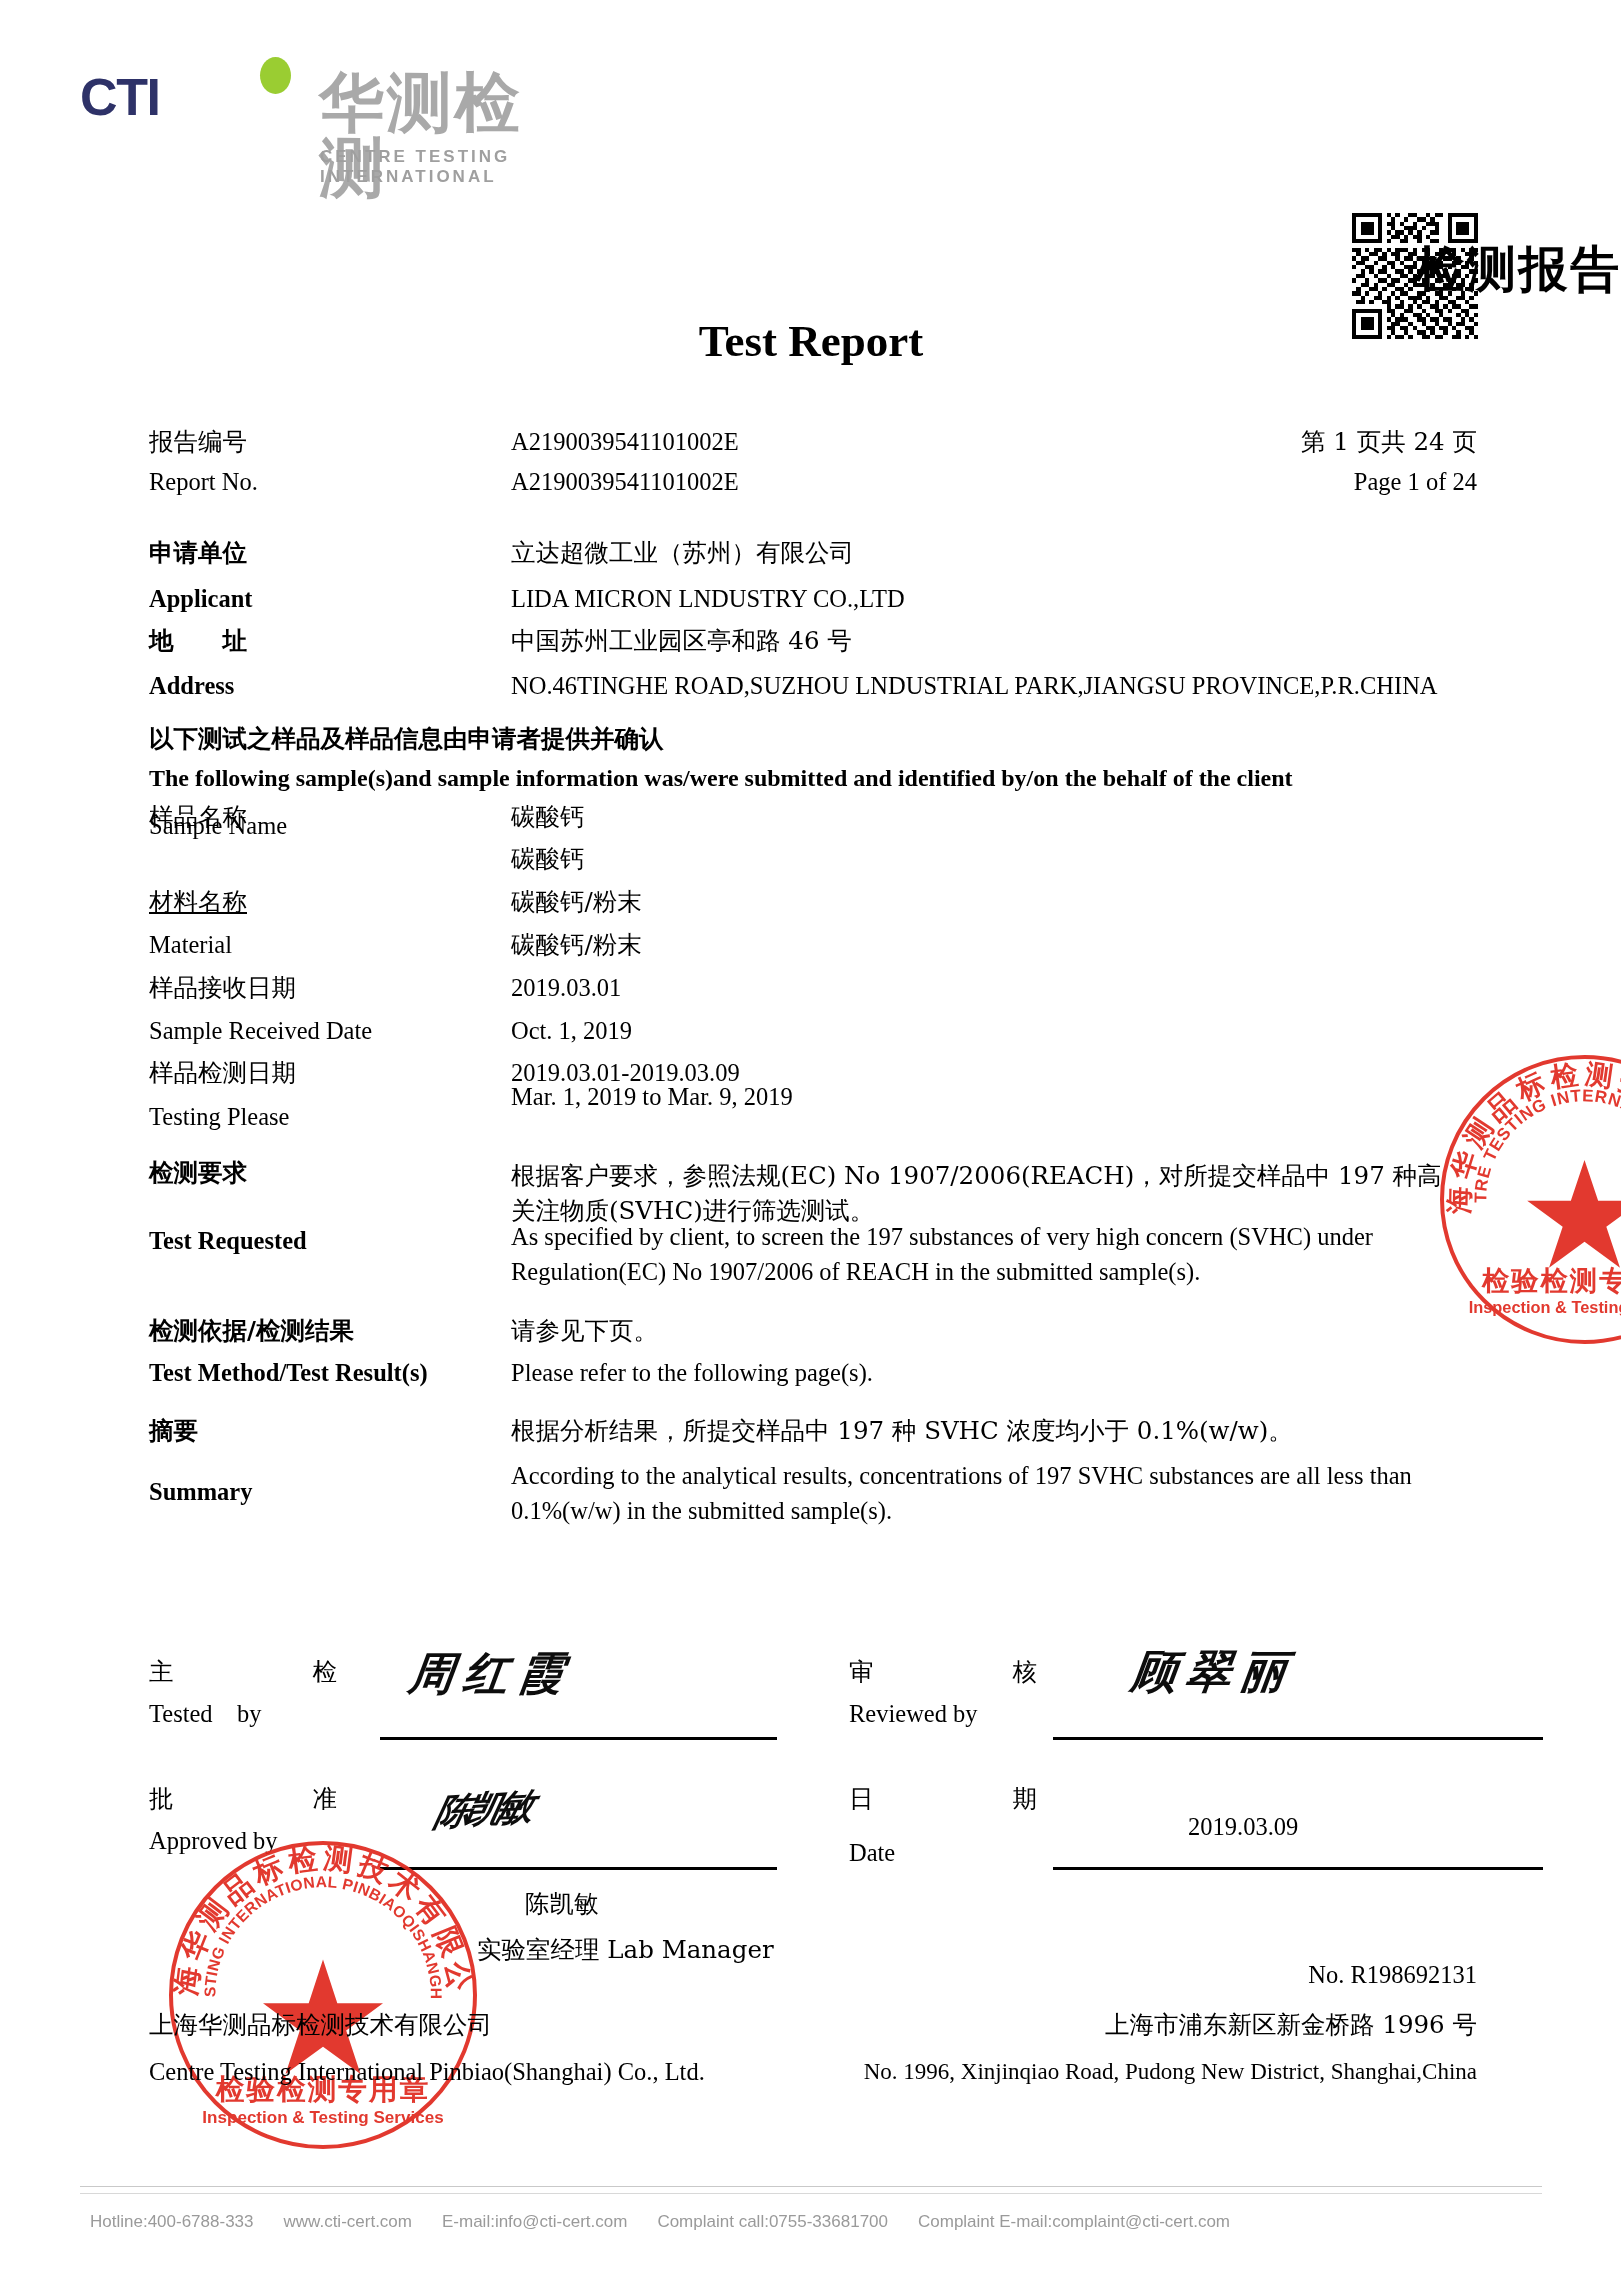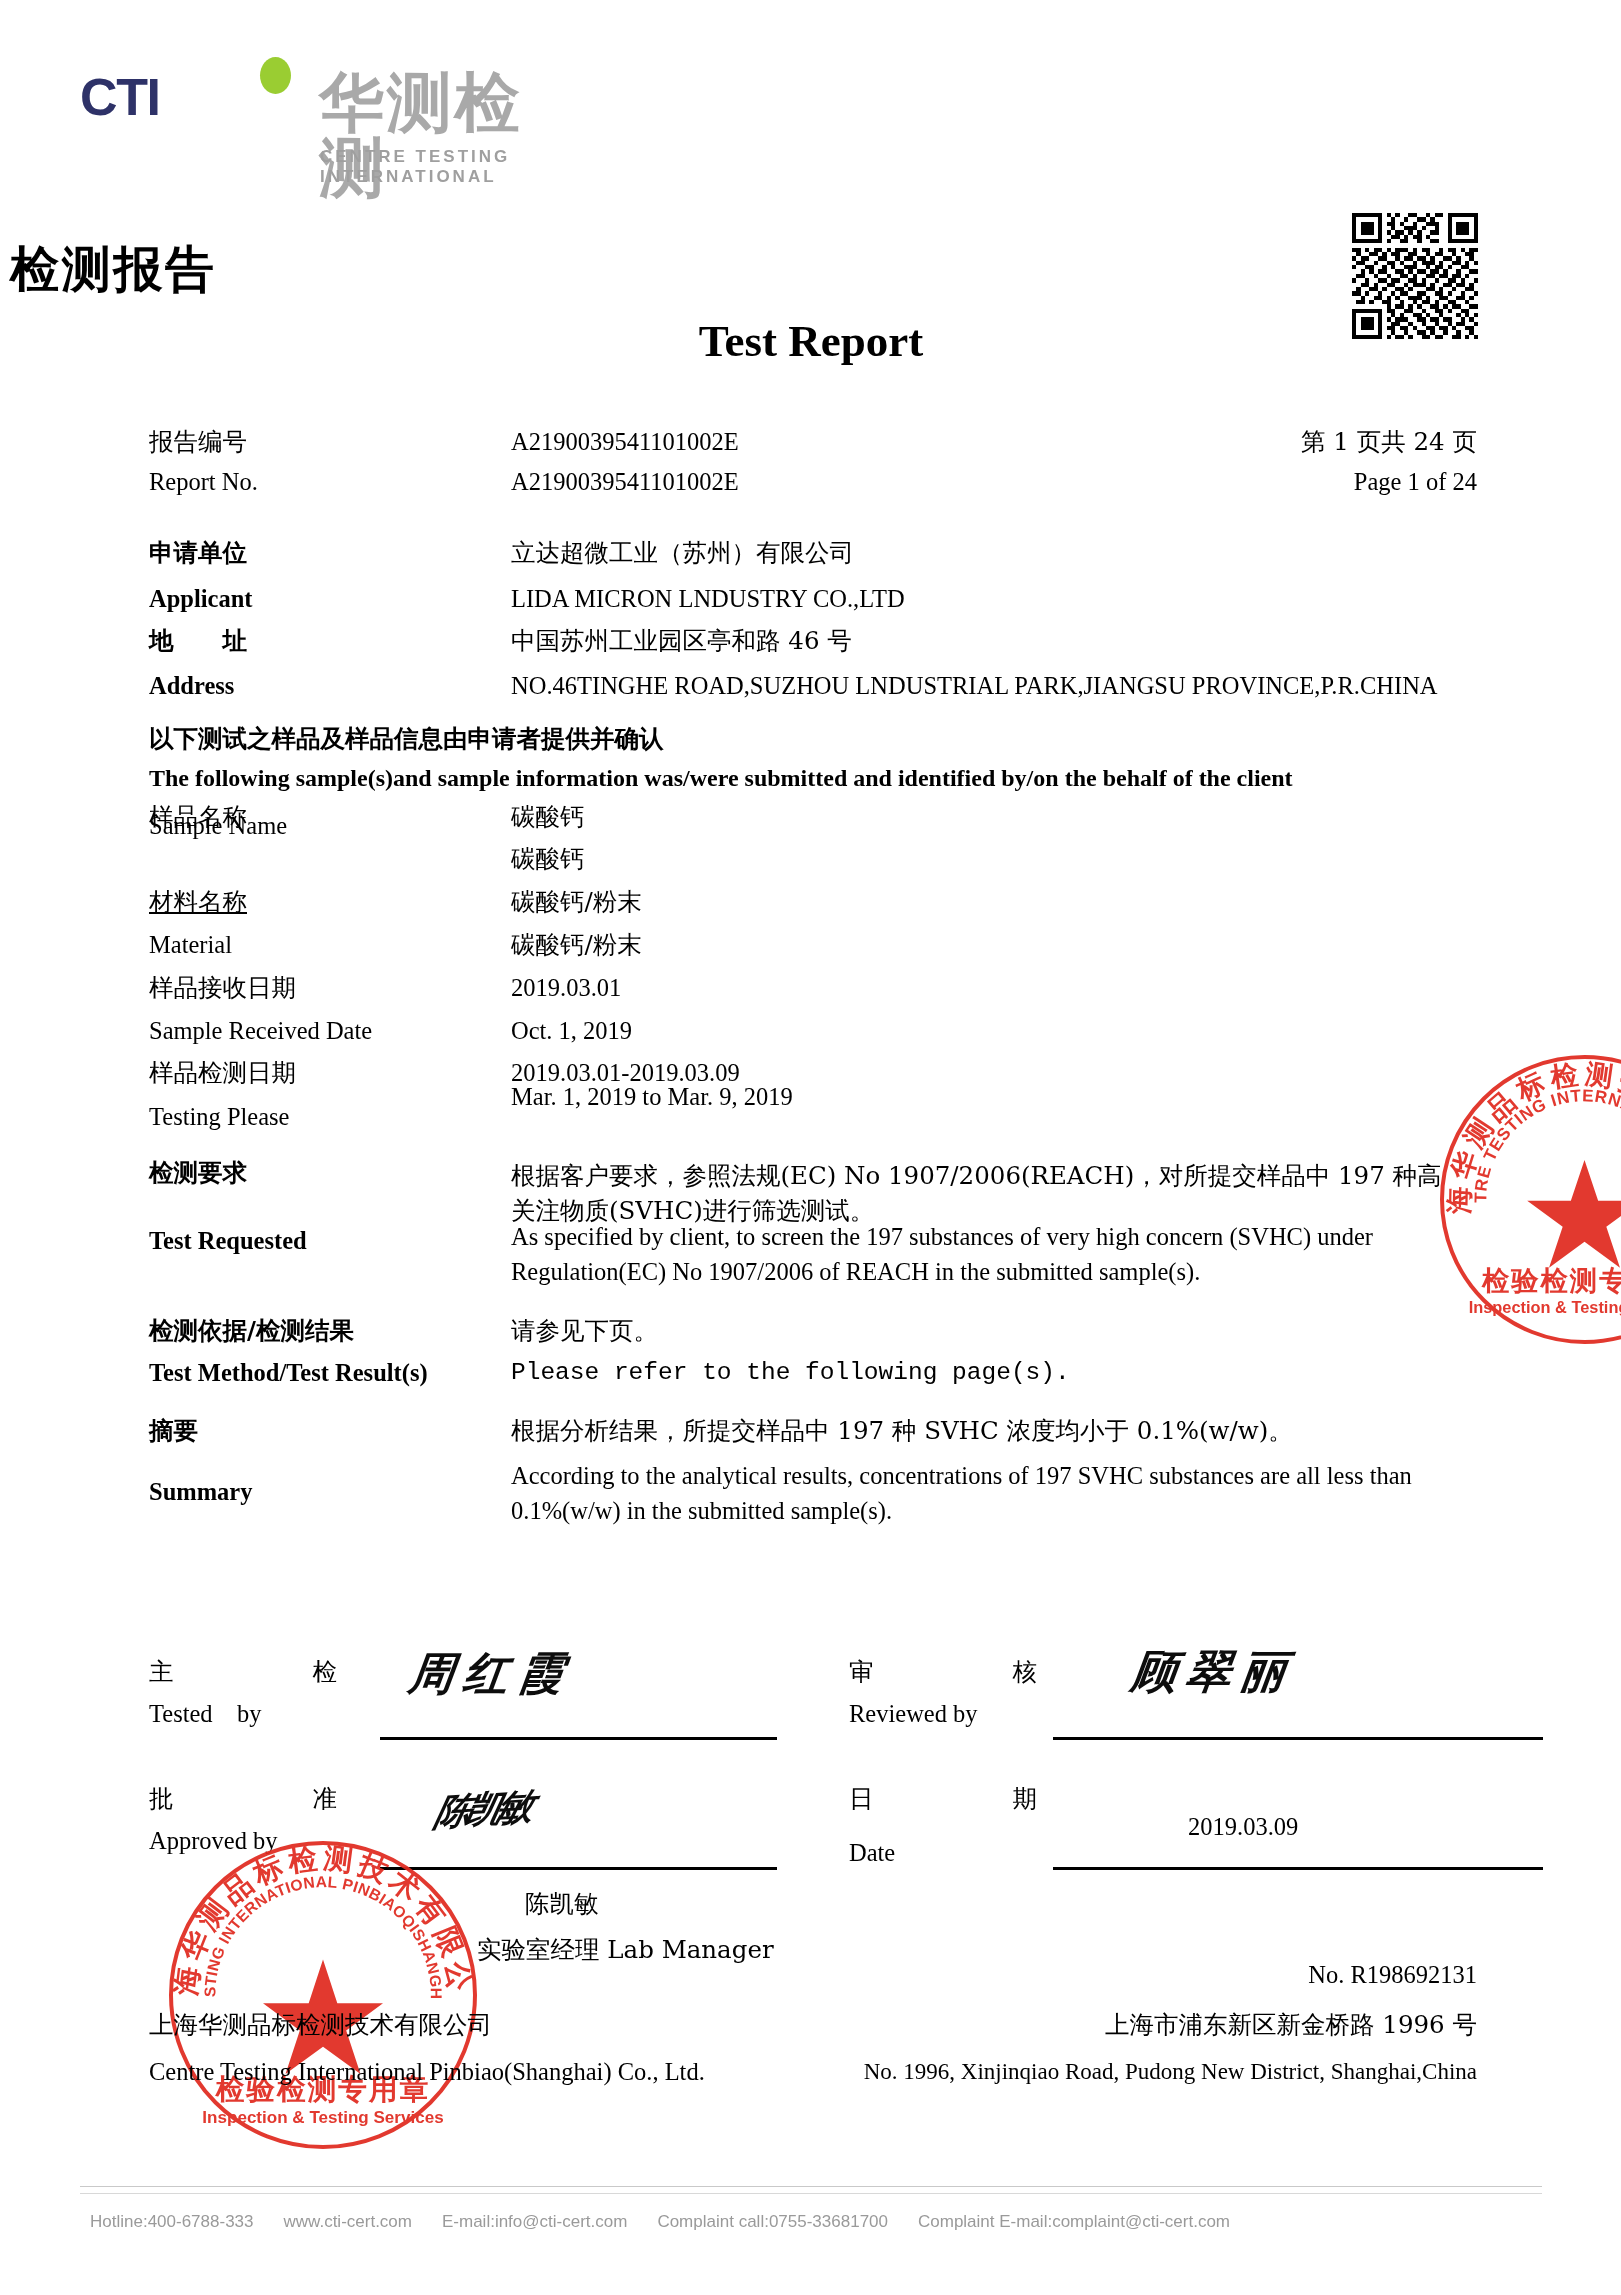--- a/index.html
+++ b/index.html
@@ -75,21 +75,21 @@
     width: 126px;
     height: 126px;
   }
 
   
   .title-cn {
     position: absolute;
     left: 0;
     right: 0;
     top: 237px;
-    text-align: left;
+    text-align: right;
     font-family: "DejaVu Serif", serif;
     font-weight: bold;
     font-size: 49px;
     letter-spacing: 2.7px;
     padding-left: 10px;
   }
   .title-en {
     position: absolute;
     left: 0;
     right: 0;
@@ -487,21 +487,21 @@
   <div class="t cn b lbl" style="top:1159px;">检测要求</div>
   <div class="wrapblk cn" style="top:1159px;">根据客户要求，参照法规(EC) No 1907/2006(REACH)，对所提交样品中 197 种高关注物质(SVHC)进行筛选测试。</div>
 
   <div class="t en b lbl" style="top:1227px;">Test Requested</div>
   <div class="wrapblk en" style="top:1220px;">As specified by client, to screen the 197 substances of very high concern (SVHC) under Regulation(EC) No 1907/2006 of REACH in the submitted sample(s).</div>
 
   <div class="t cn b lbl" style="top:1317px;">检测依据/检测结果</div>
   <div class="t cn val" style="top:1317px;">请参见下页。</div>
 
   <div class="t en b lbl" style="top:1359px;">Test Method/Test Result(s)</div>
-  <div class="t en val" style="top:1359px;font-family:Liberation Mono, monospace;">Please refer to the following page(s).</div>
+  <div class="t en val" style="top:1359px;">Please refer to the following page(s).</div>
 
   <div class="t cn b lbl" style="top:1417px;">摘要</div>
   <div class="t cn val" style="top:1417px;">根据分析结果，所提交样品中 197 种 SVHC 浓度均小于 0.1%(w/w)。</div>
 
   <div class="t en b lbl" style="top:1478px;">Summary</div>
   <div class="wrapblk en" style="top:1459px;">According to the analytical results, concentrations of 197 SVHC substances are all less than 0.1%(w/w) in the submitted sample(s).</div>
 
   <div class="t cn sp2" style="left:149px; top:1658px;">主　　检</div>
   <div class="t en" style="left:149px; top:1700px;">Tested　by</div>
   <div class="sig" style="left:409px; top:1644px;">周红霞</div>

